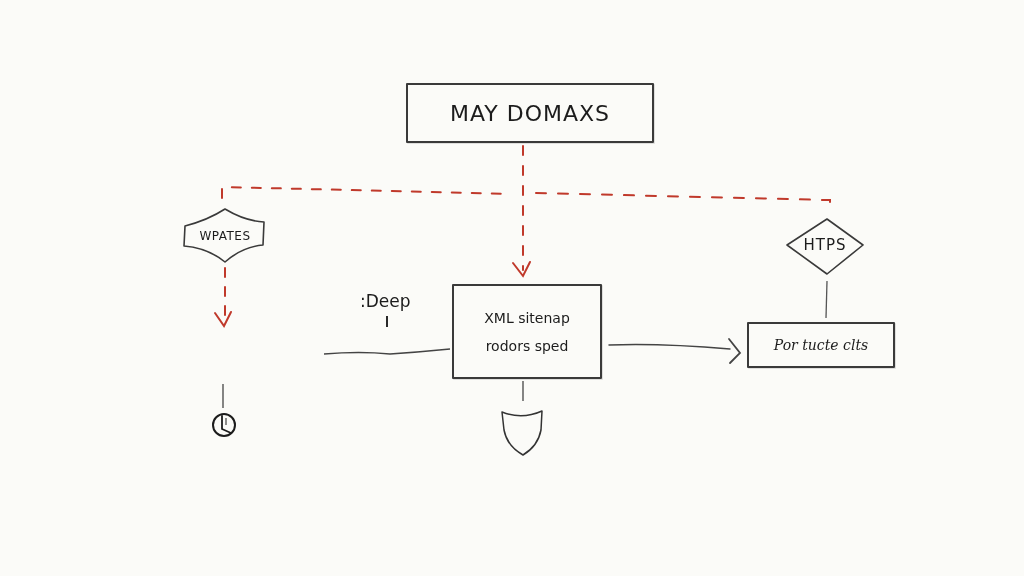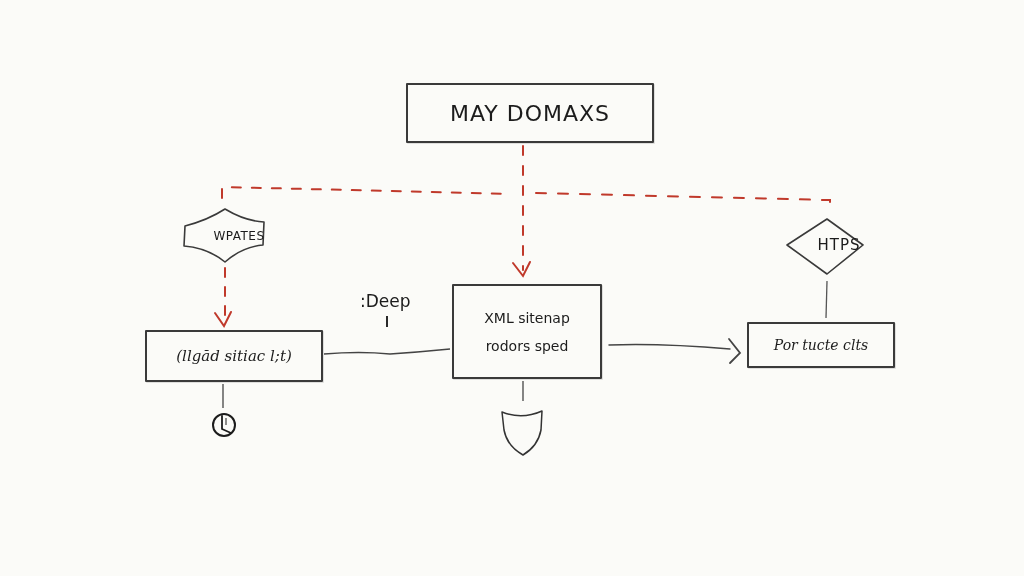--- a/index.html
+++ b/index.html
@@ -53,21 +53,20 @@
     }
     .right-box {
       left: 727px; top: 322px; width: 148px; height: 46px;
       font-size: 14px; font-family: "DejaVu Serif", serif; font-style: italic;
     }
     .shape-label {
       position: absolute;
       font-size: 12px;
       text-align: center;
       color: #1c1c1c;
-      padding-left: 14px;
     }
     .writes-label { left: 163px; top: 229px; width: 84px; letter-spacing: 0.5px; }
     .https-label  { left: 766px; top: 236px; width: 78px; font-size: 15px; letter-spacing: 1px; }
     .deep-label {
       position: absolute;
       left: 340px; top: 292px;
       font-size: 17px;
       line-height: 18px;
     }
     .deep-tick {
@@ -128,23 +127,20 @@
     <path d="M482 412 Q502 420 522 411 L521 430 Q518 446 503 455 Q487 446 484 430 Z" stroke="#333" stroke-width="1.5" fill="none" stroke-linejoin="round"></path>
   </svg>
 
   <div class="node box title-box">
     <span>MAY DOMAXS</span>
   </div>
 
   <div class="shape-label writes-label">WPATES</div>
   <div class="shape-label https-label">HTPS</div>
 
-  <div class="node box left-box">
-    <span>(llgăd sitiac l;t)</span>
-  </div>
 
   <div class="deep-label">:Deep</div>
   <div class="deep-tick"></div>
 
   <div class="node box right-box">
     <span>Por tucte clts</span>
   </div>
 
   <div class="node box center-box">
     <span>XML sitenap</span>

